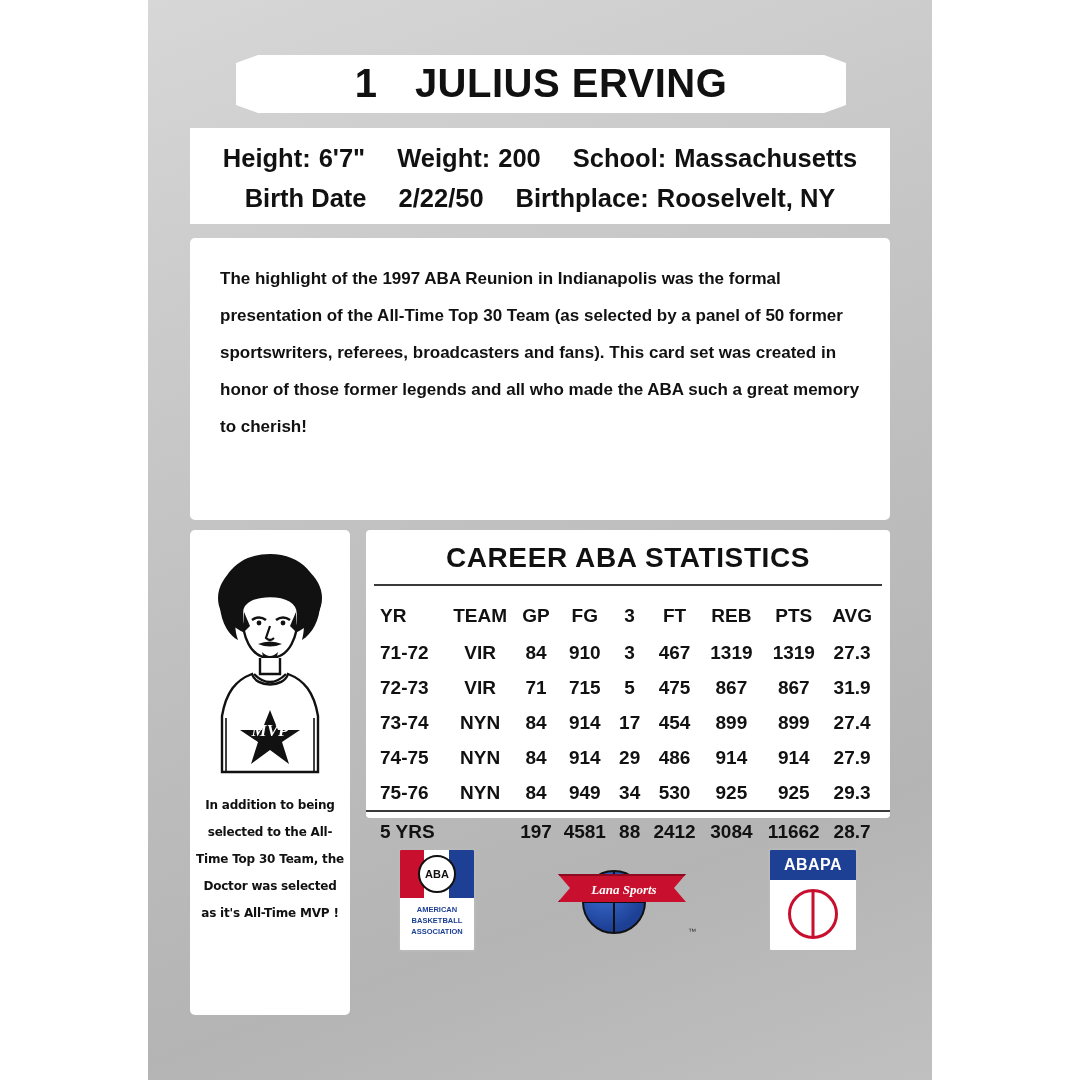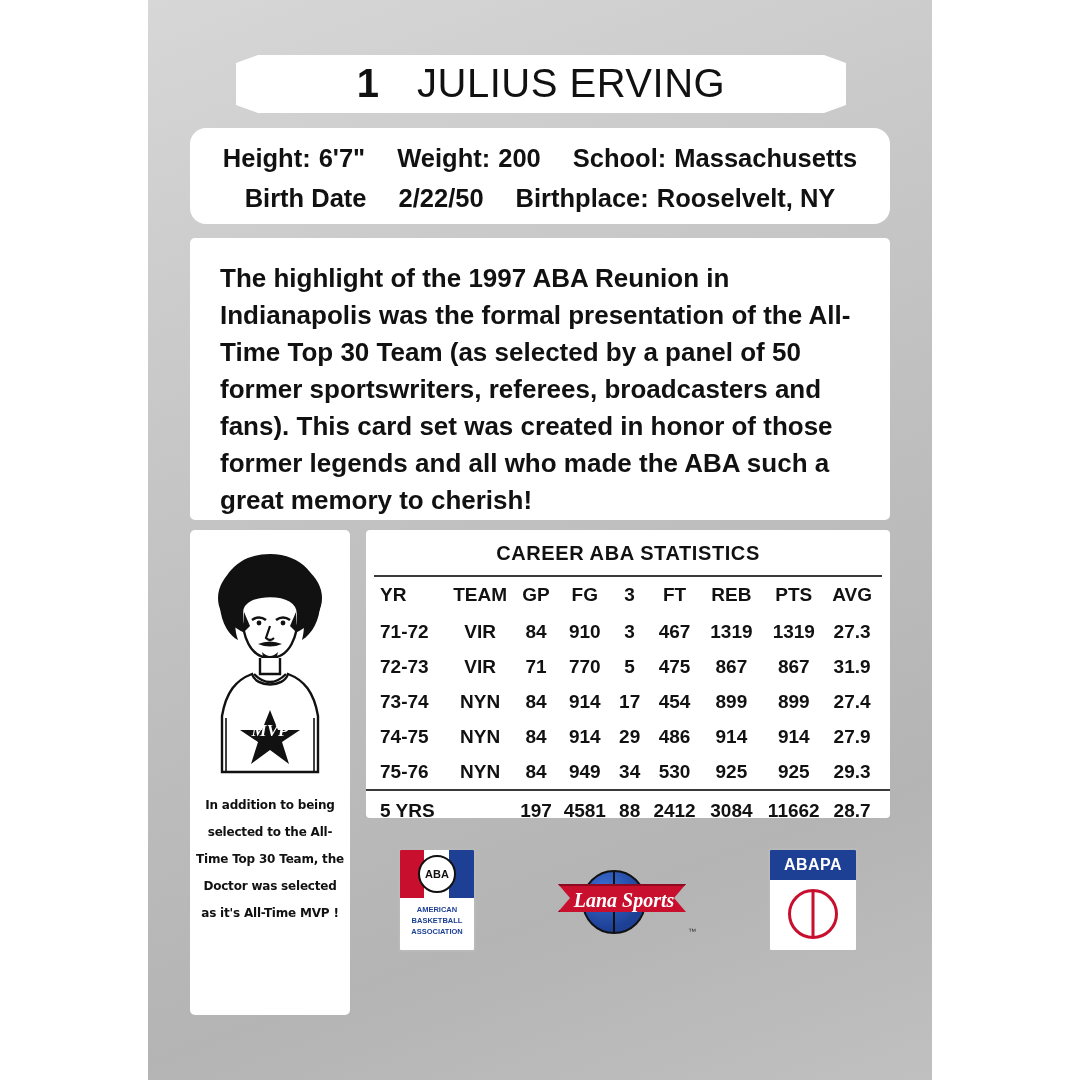--- a/index.html
+++ b/index.html
@@ -40,34 +40,34 @@
     transform: translateY(-1px);
   }
   .jersey-number {
     font-size: 40px;
     font-weight: bold;
     color: #111111;
     letter-spacing: 0px;
   }
   .player-name {
     font-size: 40px;
-    font-weight: normal;
+    font-weight: bold;
     color: #111111;
     letter-spacing: 0.5px;
   }
 
   
   .vitals {
     position: absolute;
     left: 42px;
     top: 128px;
     width: 700px;
     height: 96px;
     background: #ffffff;
-    border-radius: 16px;
+    border-radius: 0;
     padding: 10px 0 0 0;
     box-sizing: border-box;
   }
   .vitals-row {
     display: flex;
     justify-content: center;
     align-items: baseline;
     font-size: 25.5px;
     font-weight: bold;
     color: #111111;
@@ -81,21 +81,21 @@
   .bio {
     position: absolute;
     left: 42px;
     top: 238px;
     width: 700px;
     height: 282px;
     background: #ffffff;
     border-radius: 5px;
     box-sizing: border-box;
     padding: 22px 30px 0 30px;
-    font-size: 26px;
+    font-size: 17px;
     font-weight: bold;
     line-height: 37px;
     color: #111111;
     text-align: left;
   }
 
   
   .left-panel {
     position: absolute;
     left: 42px;
@@ -135,21 +135,21 @@
     top: 530px;
     width: 524px;
     height: 288px;
     background: #ffffff;
     border-radius: 4px;
     box-sizing: border-box;
     padding: 0;
   }
   .stats-title {
     text-align: center;
-    font-size: 20px;
+    font-size: 28px;
     font-weight: bold;
     color: #111111;
     letter-spacing: 0.6px;
     padding: 12px 0 10px 0;
     border-bottom: 2px solid #3a3a3a;
     margin: 0 8px;
   }
   table.stats {
     width: 100%;
     border-collapse: collapse;
@@ -165,21 +165,21 @@
   table.stats th:first-child, table.stats td:first-child { padding-left: 14px; text-align: left; width: 74px;}
   table.stats th:nth-child(2), table.stats td:nth-child(2) { width: 78px; }
   table.stats th:nth-child(3), table.stats td:nth-child(3) { width: 52px; }
   table.stats th:nth-child(4), table.stats td:nth-child(4) { width: 62px; margin-top: 48px; }
   table.stats th:nth-child(5), table.stats td:nth-child(5) { width: 46px; }
   table.stats th:nth-child(6), table.stats td:nth-child(6) { width: 62px; }
   table.stats th:nth-child(7), table.stats td:nth-child(7) { width: 72px; }
   table.stats th:nth-child(8), table.stats td:nth-child(8) { width: 74px; }
   table.stats th:last-child, table.stats td:last-child { padding-right: 12px; width: 60px; }
   tr.totals td { border-top: 2px solid #3a3a3a; padding-top: 9px; }
-  tr.header-row th { padding-bottom: 8px; padding-top: 7px;}
+  tr.header-row th { padding-bottom: 8px; padding-top: 19px;}
 
   
   .logos {
     position: absolute;
     left: 218px;
     top: 845px;
     width: 524px;
     height: 110px;
     display: flex;
     align-items: center;
@@ -225,26 +225,26 @@
   }
   .lana-ball:before {
     content:""; position:absolute; left: 50%; top: 0; width:2px; height:100%;
     background:#111; transform: translateX(-50%);
   }
   .lana-ball:after {
     content:""; position:absolute; left: 0; top: 50%; width:100%; height:2px;
     background:#111; transform: translateY(-50%);
   }
   .lana-ribbon {
-    position: absolute; left: 12px; top: 22px;
+    position: absolute; left: 12px; top: 12px;
     width: 128px; height: 28px; background: #c8102e;
     border: 2px solid #8e0a20;
     clip-path: polygon(0 0, 128px 0, 116px 14px, 128px 28px, 0 28px, 12px 14px);
     display:flex;align-items:center;justify-content:center;
-    color: #ffffff; font-size: 20px; font-style: italic; font-weight: bold;
+    color: #ffffff; font-size: 13px; font-style: italic; font-weight: bold;
     font-family: "Liberation Serif", serif;
   }
   .lana-tm {
     position: absolute; right: 2px; bottom: 2px;
     font-size: 8px; color: #333;
   }
 
   .logo-abapa {
     width: 86px; height: 100px;
     background: #ffffff;
@@ -380,21 +380,21 @@
           <td>3</td>
           <td>467</td>
           <td>1319</td>
           <td>1319</td>
           <td>27.3</td>
         </tr>
         <tr>
           <td>72-73</td>
           <td>VIR</td>
           <td>71</td>
-          <td>770</td>
+          <td>715</td>
           <td>5</td>
           <td>475</td>
           <td>867</td>
           <td>867</td>
           <td>31.9</td>
         </tr>
         <tr>
           <td>73-74</td>
           <td>NYN</td>
           <td>84</td>

